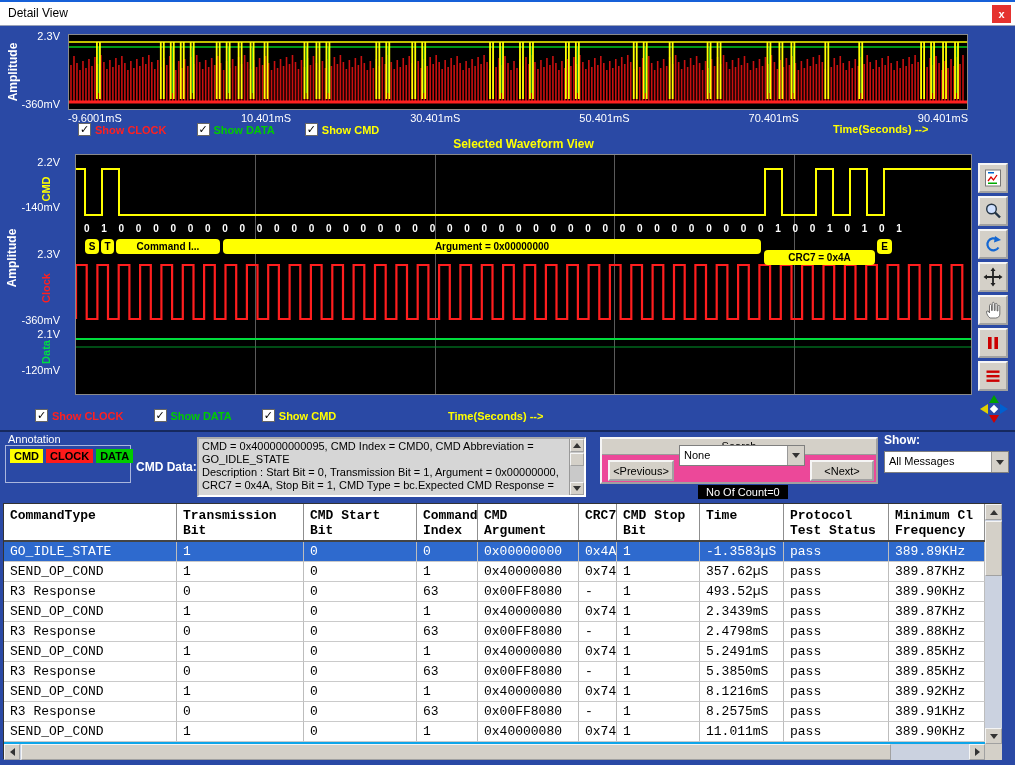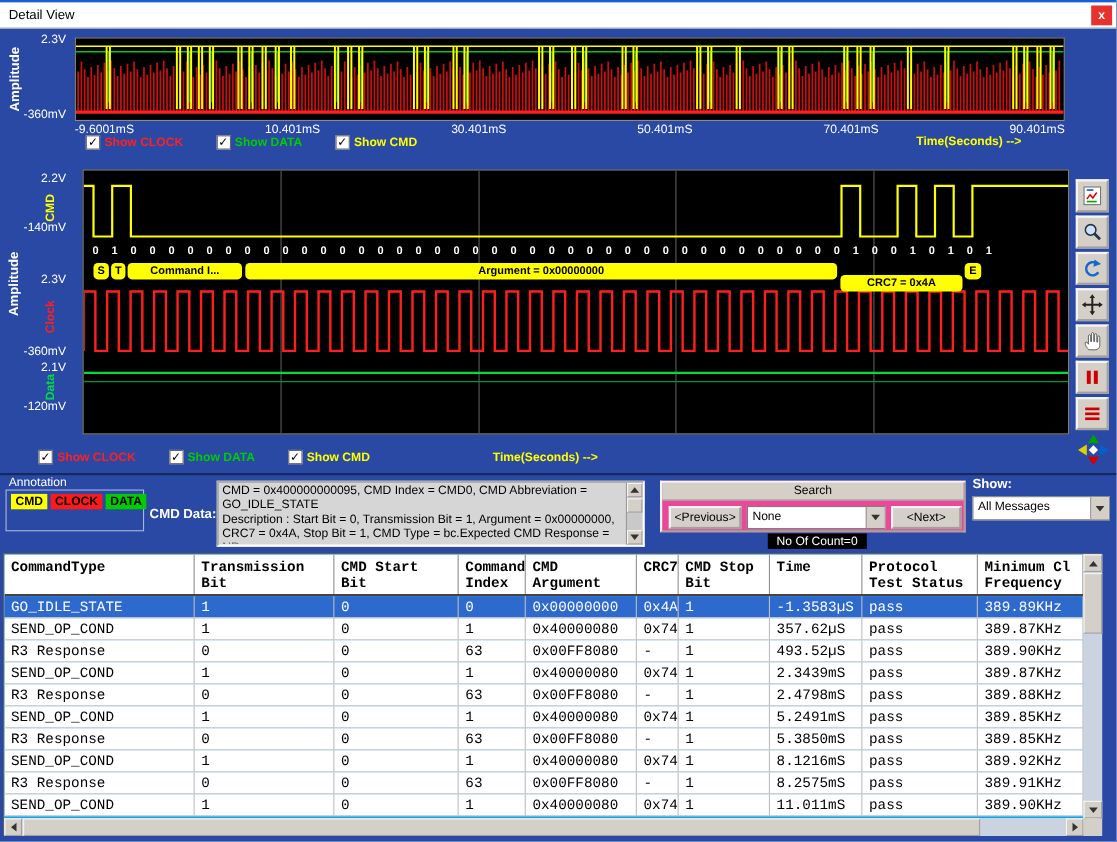--- a/index.html
+++ b/index.html
@@ -120,20 +120,21 @@
           <span class="cb">✓</span>
           <span class="cblabel" style="color: rgb(0, 204, 0);">Show DATA</span>
         </span>
         <span class="cbwrap">
           <span class="cb">✓</span>
           <span class="cblabel" style="color: rgb(255, 255, 0);">Show CMD</span>
         </span>
       </div>
     <span class="timelab" style="left:833px; top:97px;">Time(Seconds) --&gt;</span>
 
+    <div class="heading" style="left:75px; top:111px; width:897px;">Selected Waveform View</div>
 
     <span class="ylab" style="left:14px; top:130px;">2.2V</span>
     <span class="vlabel" style="left:46px; top:163px; color:#ffff00;">CMD</span>
     <span class="ylab" style="left:14px; top:175px;">-140mV</span>
 
     <span class="vlabel" style="left:12px; top:232px; font-size:12px;">Amplitude</span>
     <span class="ylab" style="left:14px; top:222px;">2.3V</span>
     <span class="vlabel" style="left:46px; top:262px; color:#ff2020;">Clock</span>
     <span class="ylab" style="left:14px; top:288px;">-360mV</span>
 
@@ -310,21 +311,21 @@
         <div class="thumb" style="left:0; top:14px; width:14px; height:13px;"></div>
         <div class="sbtn" style="left:0; bottom:0; width:14px; height:13px;">
             <span class="arr-dn"></span>
           </div>
       </div>
     </div>
 
     <div class="searchpanel">
       <div class="searchtitle">Search</div>
       <button class="btn3d" style="position:absolute; left:6px; top:21px; width:66px; height:21px;">&lt;Previous&gt;</button>
-      <div class="combo" style="left:77px; top:21px; width:126px; height:21px;">
+      <div class="combo" style="left:77px; top:6px; width:126px; height:21px;">
         <span class="val">None</span>
         <span class="drop">
             <span class="arr-dn"></span>
           </span>
       </div>
       <button class="btn3d" style="position:absolute; left:208px; top:21px; width:64px; height:21px;">&lt;Next&gt;</button>
     </div>
     <span class="countlab">No Of Count=0</span>
 
     <span class="wlabel b" style="left:884px; top:407px;">Show:</span>

